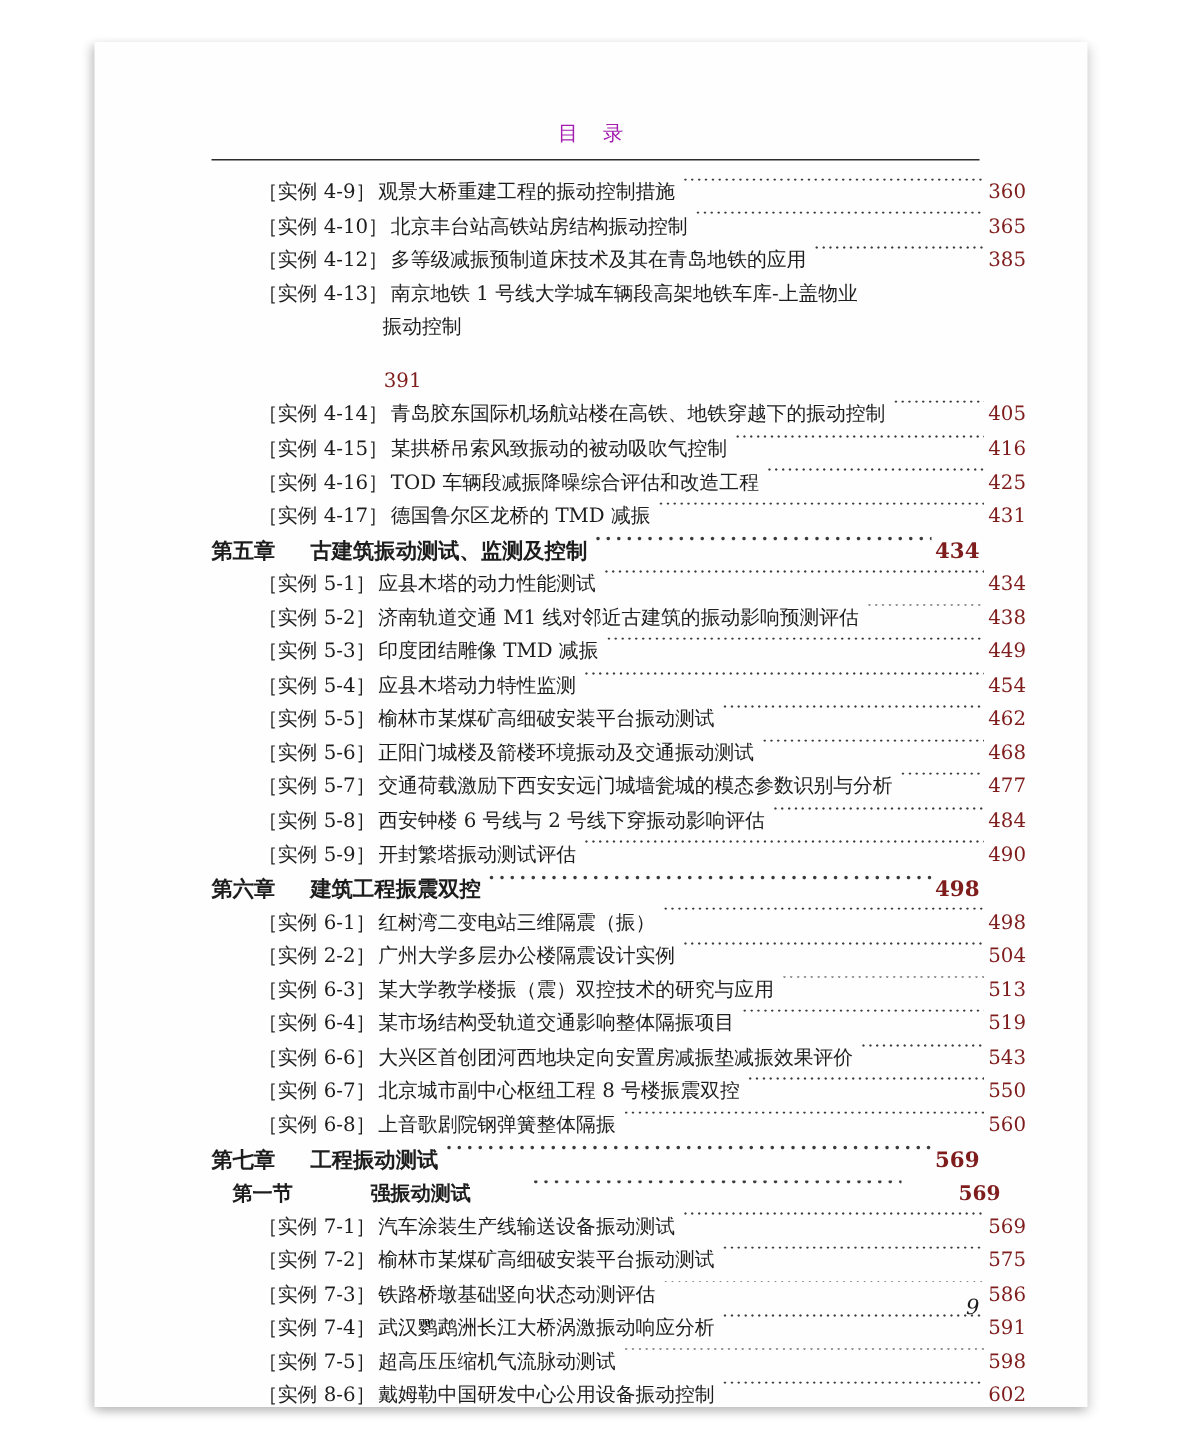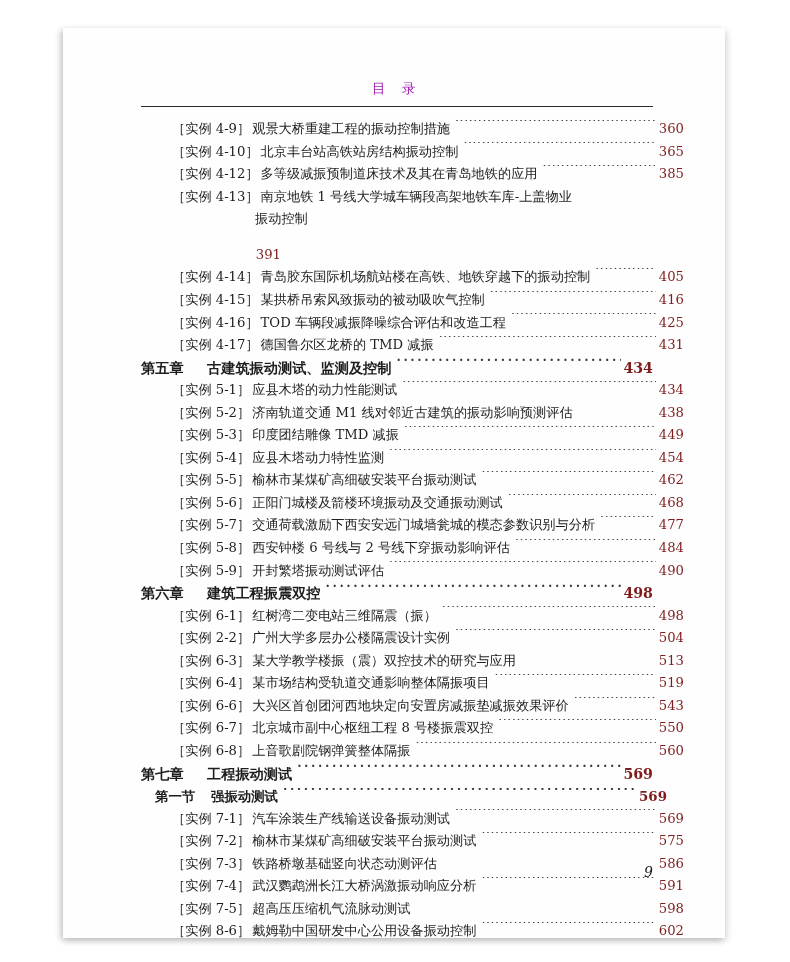--- a/index.html
+++ b/index.html
@@ -61,21 +61,21 @@
     align-items: baseline;
     width: 100%;
     font-size: 13.2px;
     line-height: 22.55px;
     color: #1d1d1d;
     white-space: nowrap;
   }
 
   
   .lvl-chapter  { padding-left: 0px;  font-weight: 700; font-size: 14.2px; justify-content: space-between; }
-  .lvl-section  { padding-left: 14px; font-weight: 700; font-size: 13.4px; }
+  .lvl-section  { padding-left: 14px; font-weight: 700; font-size: 13.4px; gap: 36px; }
   .lvl-example  { padding-left: 31px; font-weight: 400; }
   .lvl-cont     { padding-left: 112px; font-weight: 400; flex-direction: column; }
 
   .label {
     flex: 0 0 auto;
     padding-right: 2px;
   }
   .tag {
     display: inline-block;
     min-width: 74px;

